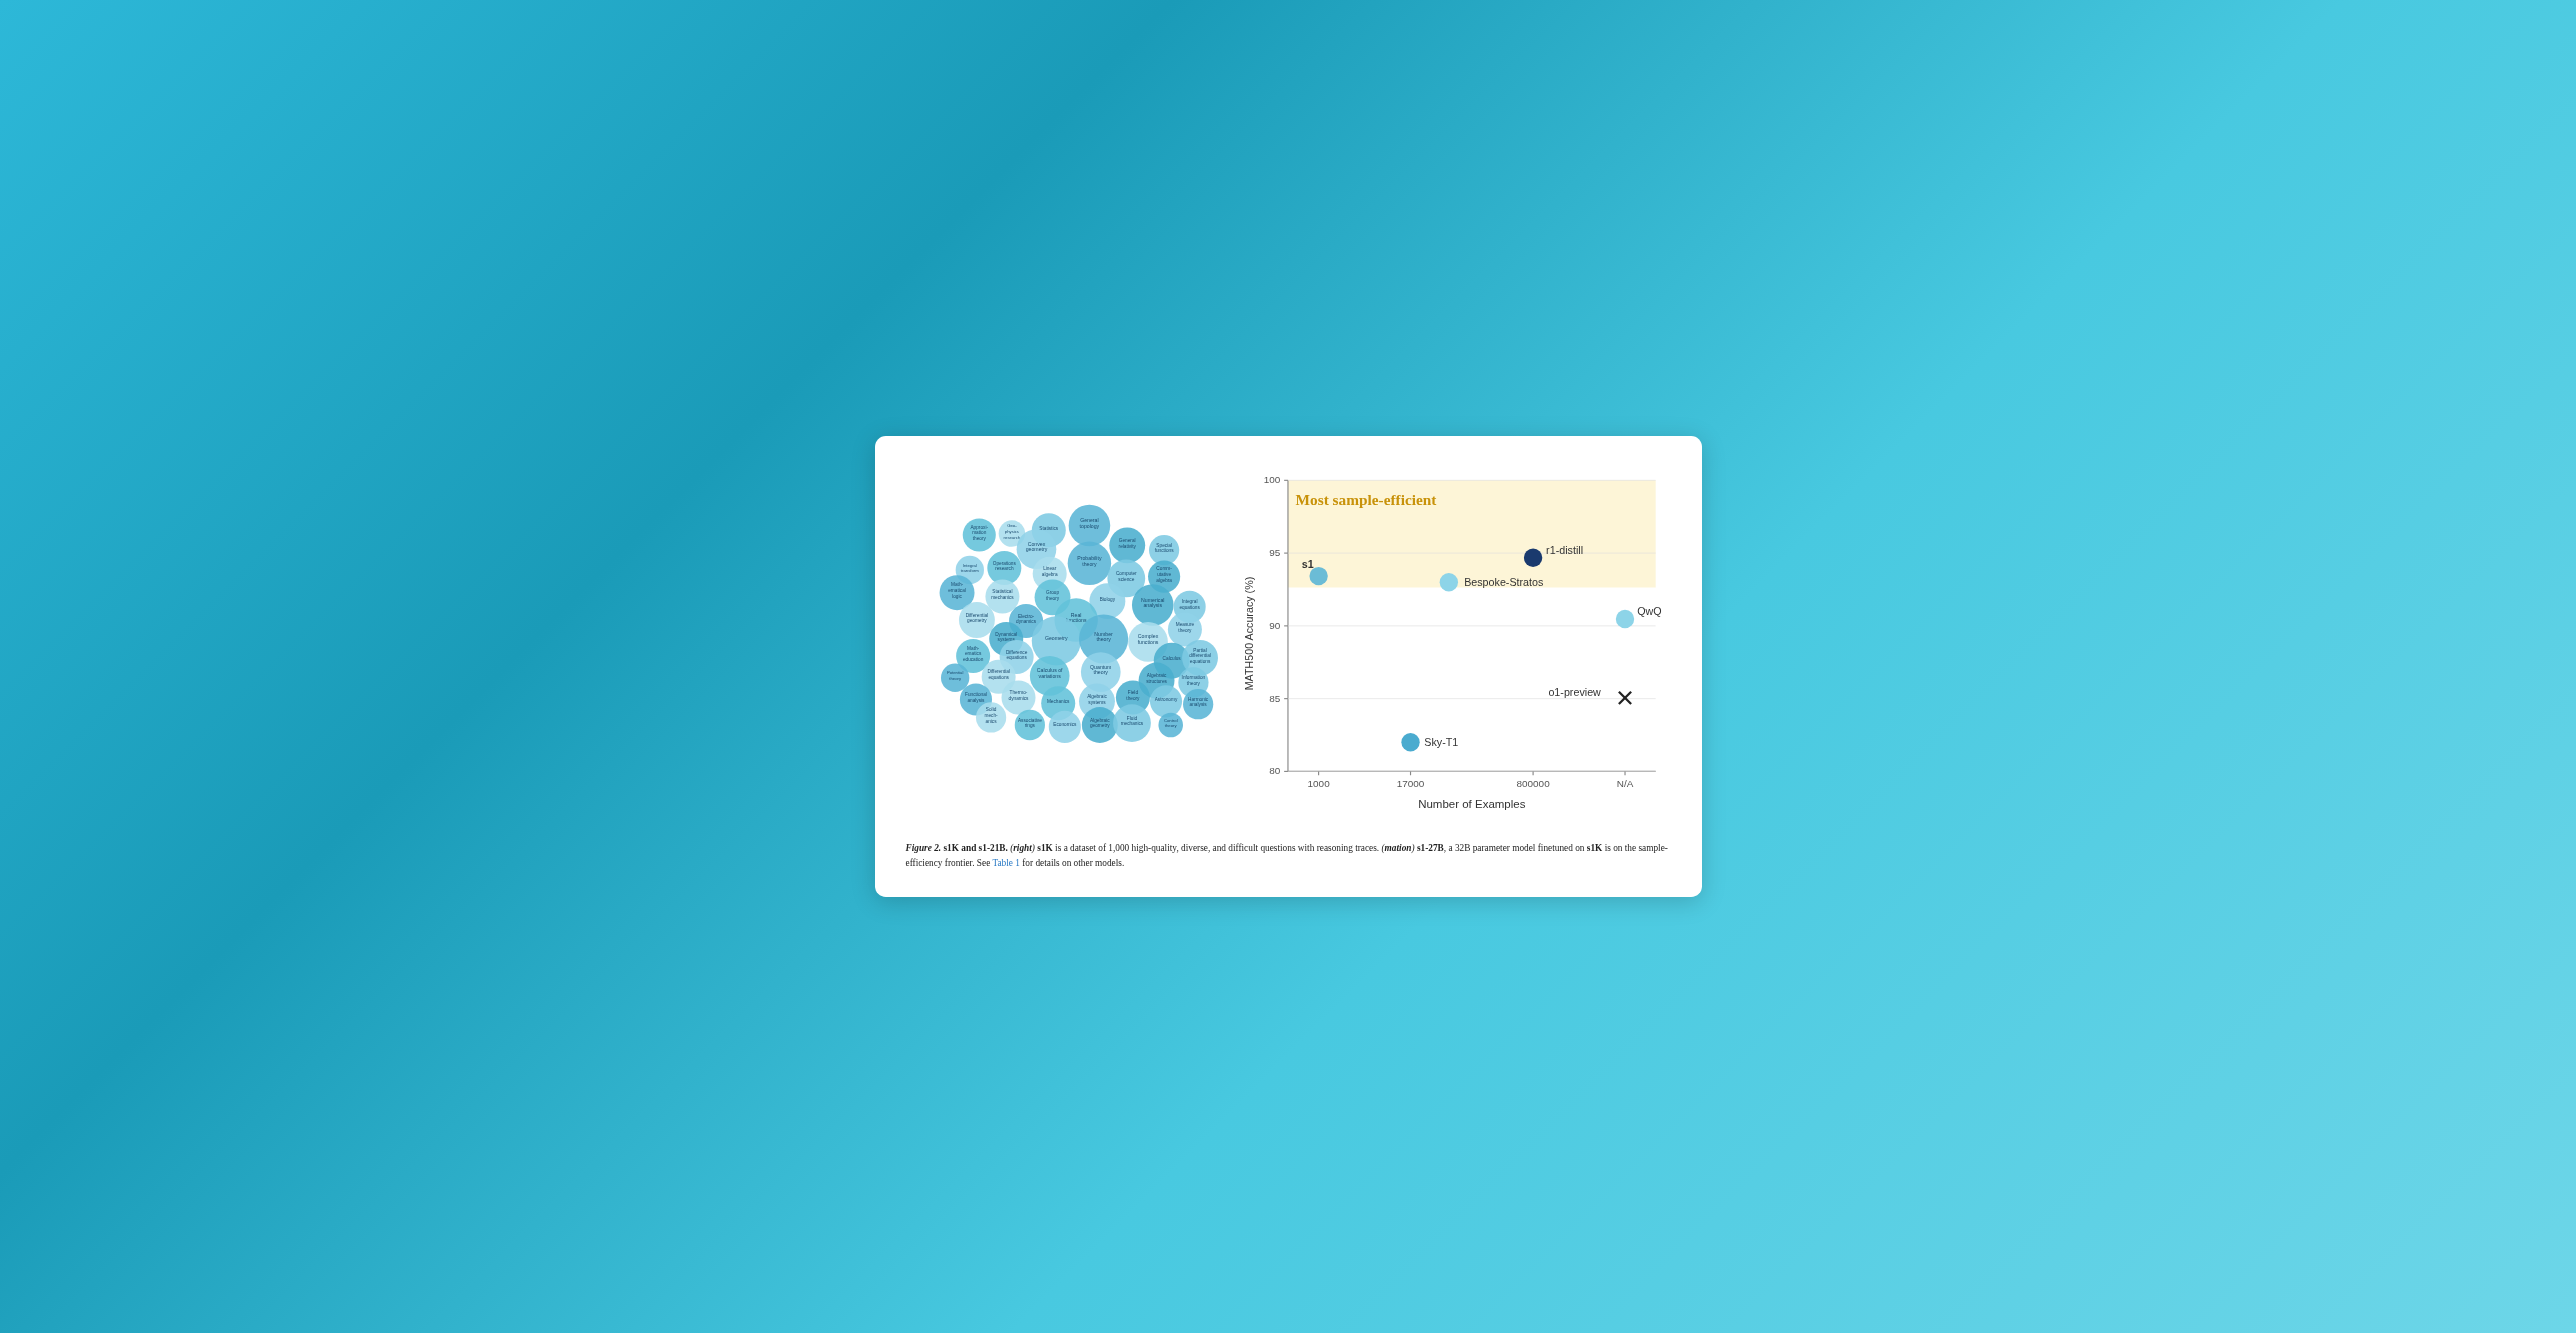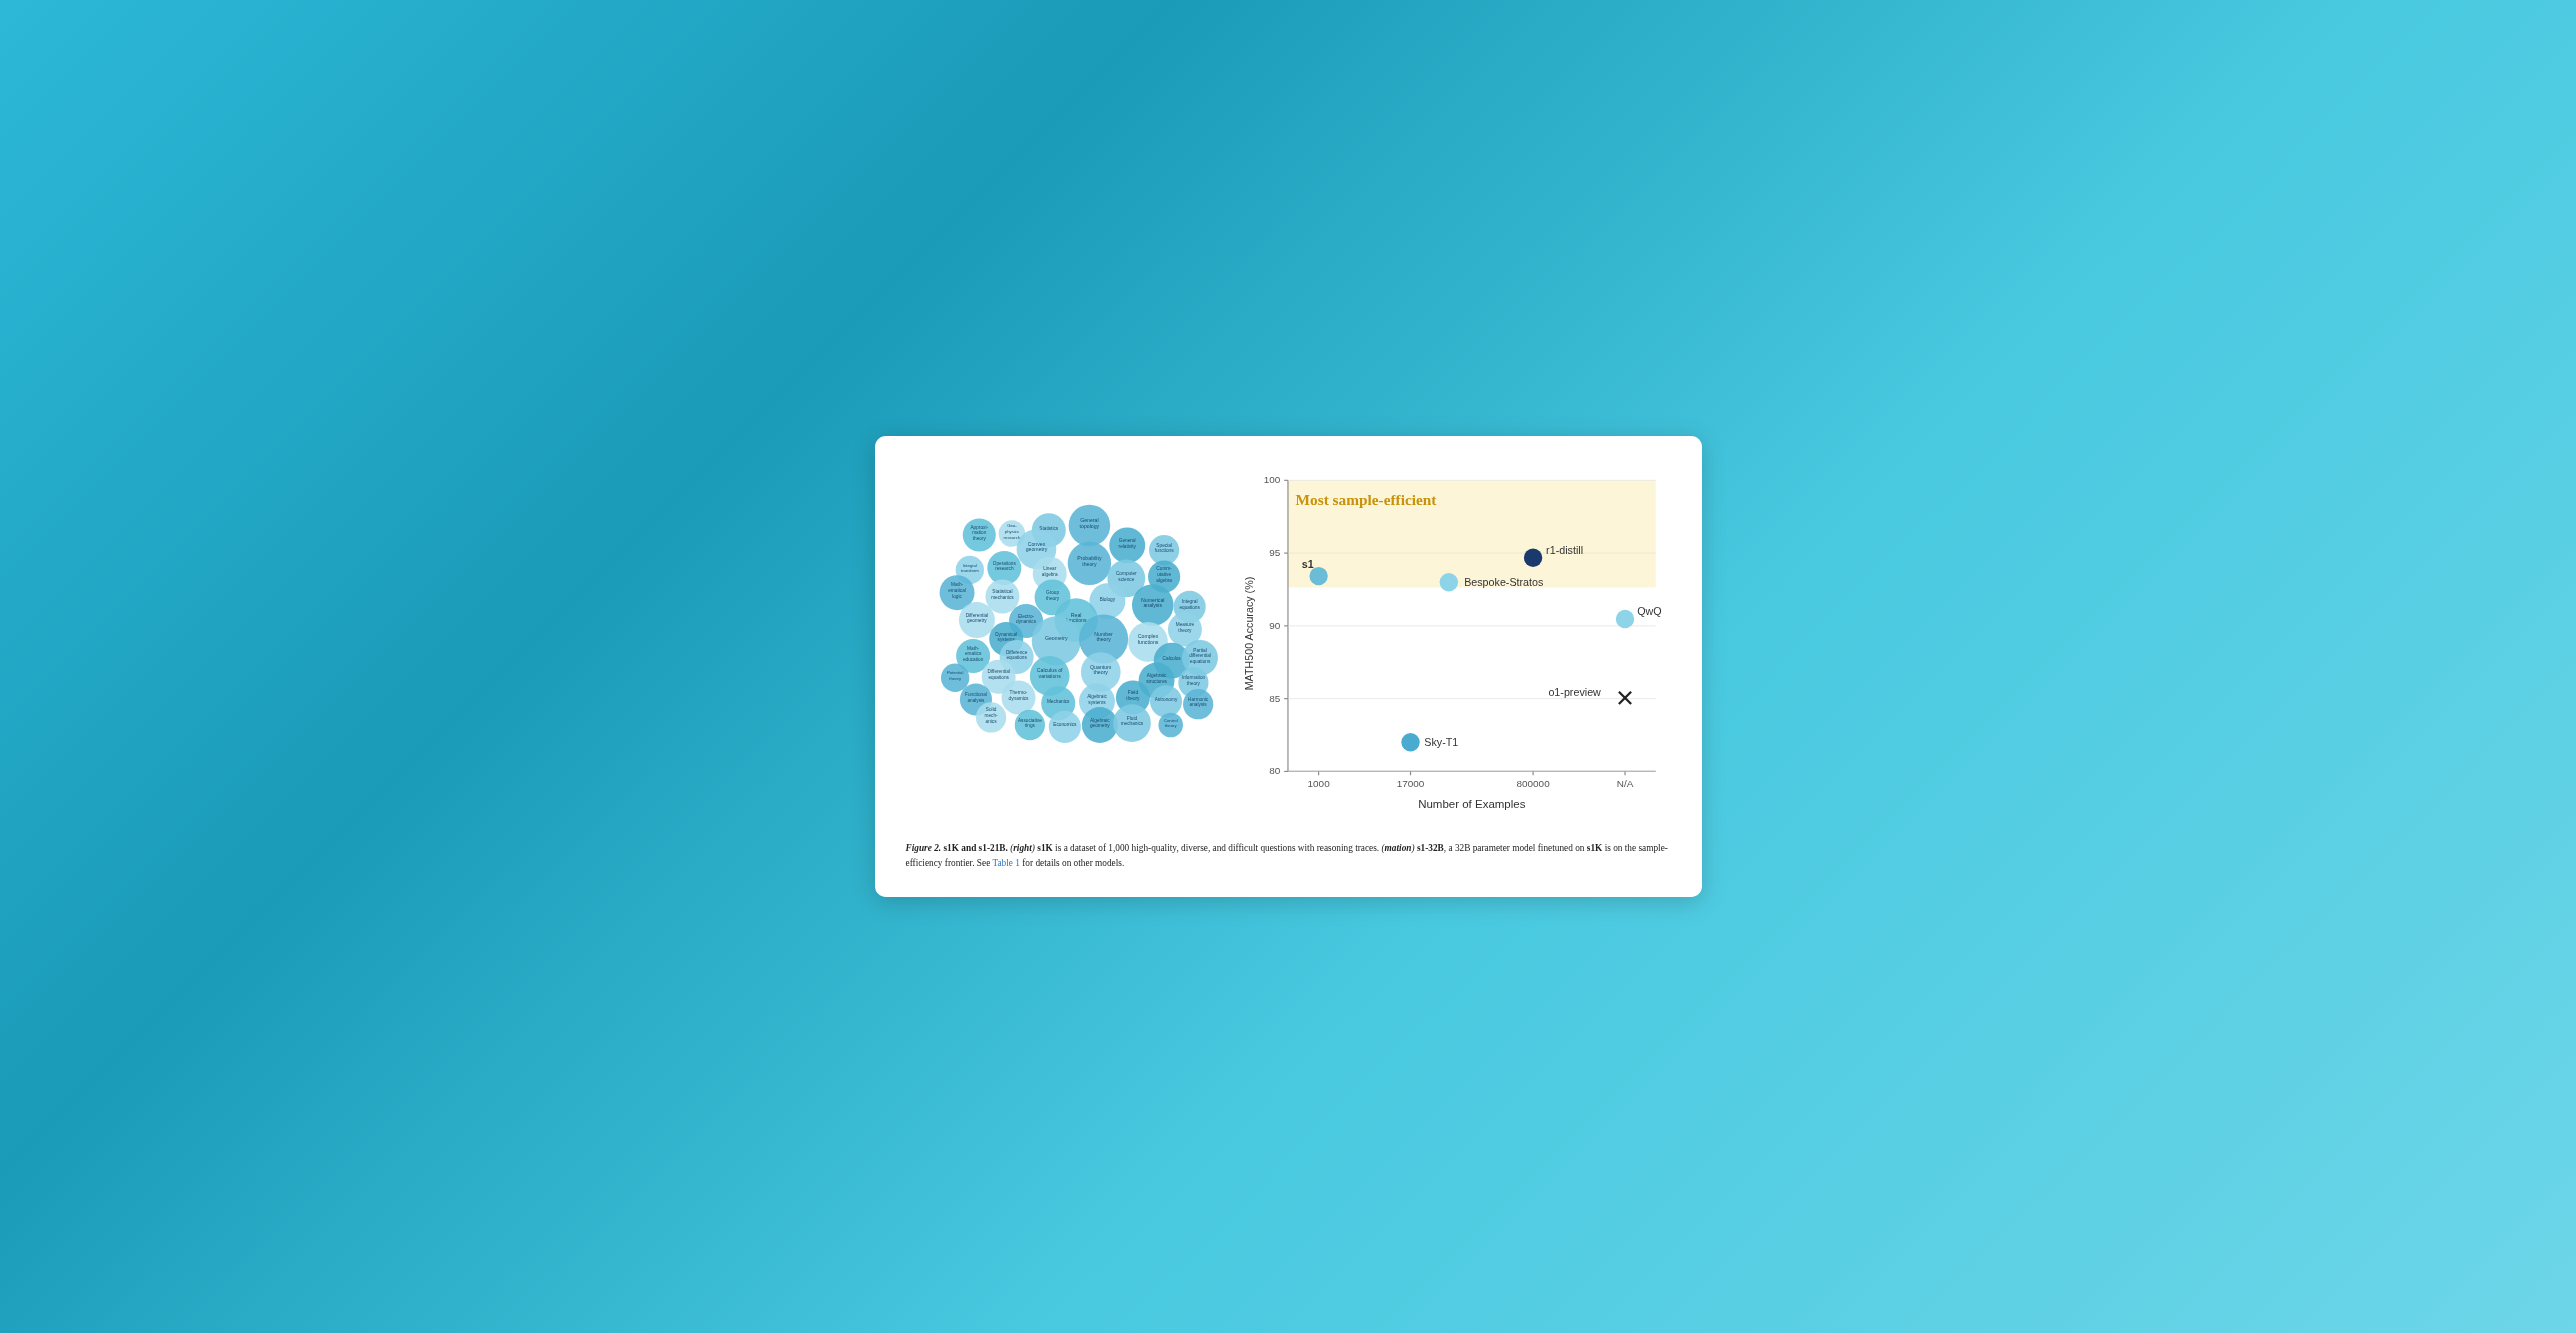--- a/index.html
+++ b/index.html
@@ -383,17 +383,17 @@
     </div>
   </div>
 
   <div class="caption">
     <em><strong>Figure 2.</strong></em>
     <strong>s1K and s1-21B.</strong>
     <em>(<strong>right</strong>)</em>
     <strong>s1K</strong>
     is a dataset of 1,000 high-quality, diverse, and difficult questions with reasoning traces.
     <em>(<strong>mation</strong>)</em>
-    <strong>s1-32B</strong>,
+    <strong>s1-27B</strong>,
     a 32B parameter model finetuned on <strong>s1K</strong> is on the sample-efficiency frontier. See <a>Table 1</a> for details on other models.
   </div>
 </div>
 
 
 </body></html>

